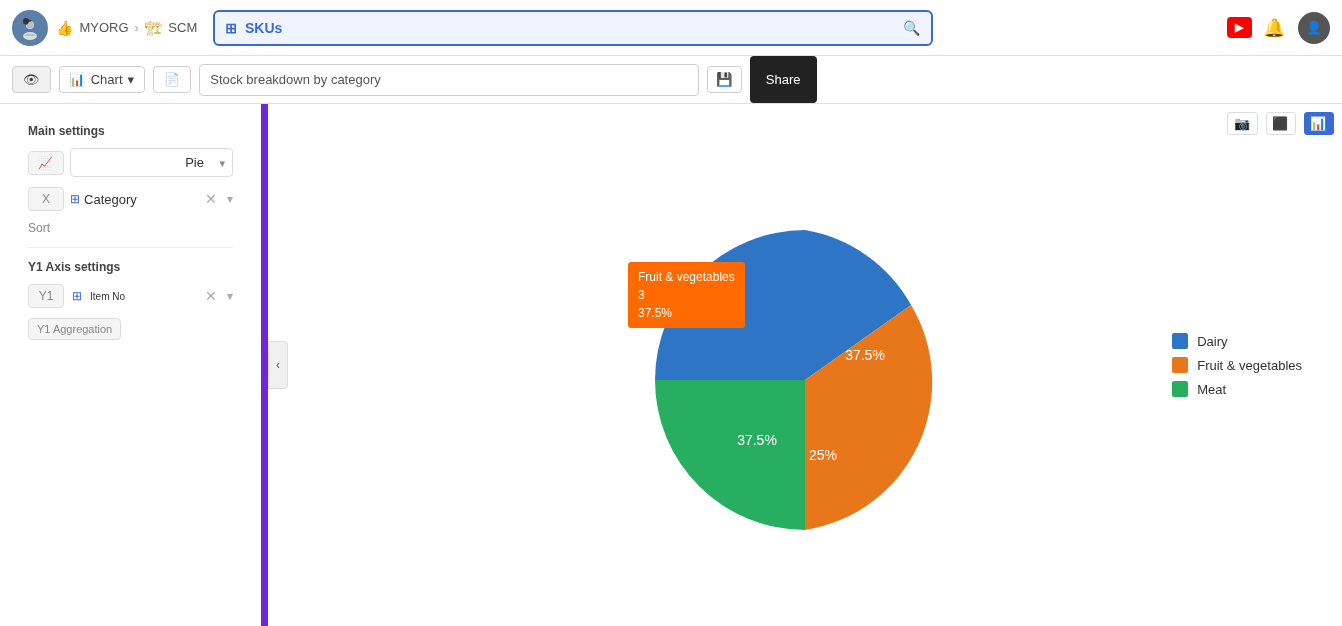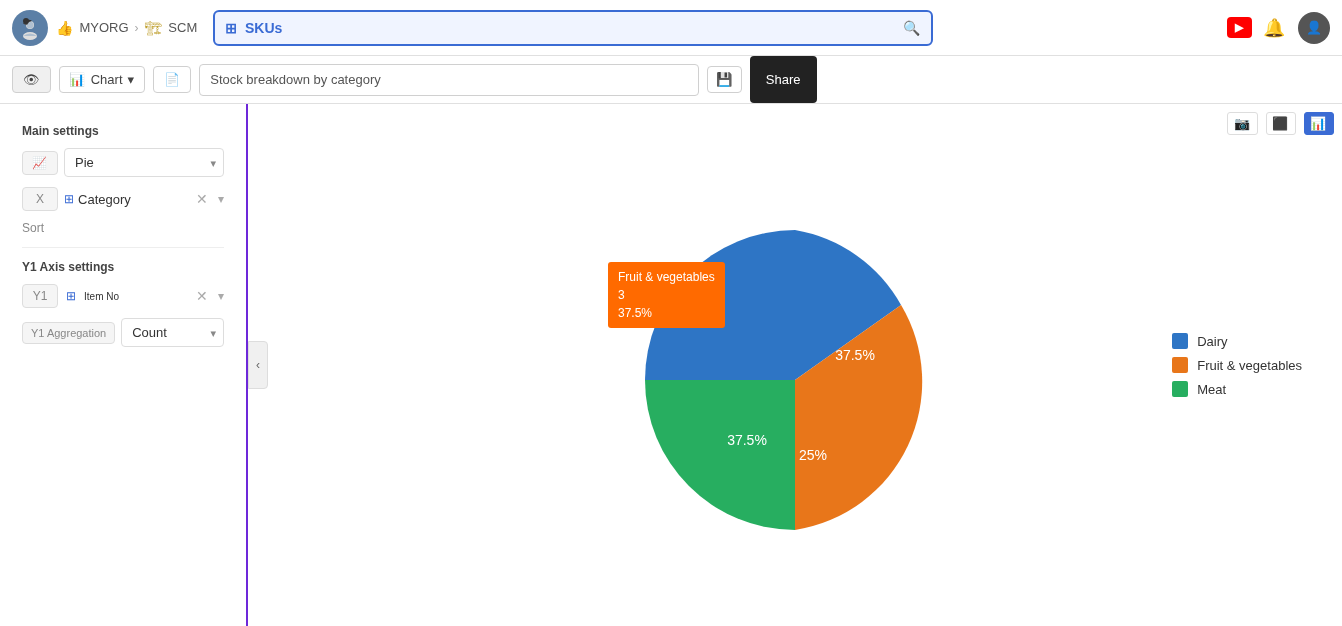--- a/index.html
+++ b/index.html
@@ -30,26 +30,26 @@
     .toolbar-btn.active-view { background: #f0f0f0; }
     .chart-btn { display: flex; align-items: center; gap: 5px; border: 1px solid #d0d0d0; border-radius: 4px; padding: 5px 10px; cursor: pointer; background: #fff; font-size: 13px; color: #444; }
     .title-input { flex: 1; border: 1px solid #d0d0d0; border-radius: 4px; padding: 5px 10px; font-size: 13px; color: #555; height: 32px; max-width: 500px; }
     .toolbar-save-btn { border: 1px solid #d0d0d0; background: #fff; border-radius: 4px; padding: 5px 8px; cursor: pointer; color: #555; }
     .share-btn { background: #222; color: #fff; border: none; border-radius: 4px; padding: 16px 16px; font-size: 13px; cursor: pointer; font-weight: 500; }
 
     
     .main-content { display: flex; flex: 1; overflow: hidden; }
 
     
-    .sidebar { width: 248px; background: #fff; border-right: 2px solid #6d28d9; padding: 16px 22px; overflow-y: auto; flex-shrink: 0; }
+    .sidebar { width: 268px; background: #fff; border-right: 7px solid #6d28d9; padding: 16px 28px; overflow-y: auto; flex-shrink: 0; }
     .section-title { font-size: 12px; font-weight: 700; color: #444; margin-bottom: 10px; margin-top: 4px; }
     .field-row { display: flex; align-items: center; gap: 6px; margin-bottom: 10px; }
     .field-label { font-size: 12px; color: #888; background: #f5f5f5; border: 1px solid #ddd; border-radius: 4px; padding: 4px 8px; min-width: 36px; text-align: center; white-space: nowrap; }
     .select-wrap { flex: 1; position: relative; }
-    .select-wrap select { width: 100%; border: 1px solid #ddd; border-radius: 4px; padding: 6px 28px 6px 10px; font-size: 13px; color: #333; background: #fff; appearance: none; cursor: pointer; }
+    .select-wrap select { width: 100%; border: 1px solid #ddd; border-radius: 4px; padding: 6px 28px 6px 10px; font-size: 13px; color: #333; background: #fff; appearance: none; cursor: pointer; text-align: right; }
     .select-wrap::after { content: '▾'; position: absolute; right: 8px; top: 50%; transform: translateY(-50%); color: #888; pointer-events: none; font-size: 11px; }
     .x-btn { width: 20px; height: 20px; background: none; border: none; cursor: pointer; color: #aaa; font-size: 14px; display: flex; align-items: center; justify-content: center; }
     .sort-row { display: flex; align-items: center; gap: 6px; margin-bottom: 10px; }
     .sort-label { font-size: 12px; color: #888; min-width: 36px; }
     .sort-order-row { display: flex; align-items: center; gap: 6px; margin-bottom: 10px; }
     .sort-order-label { font-size: 12px; color: #888; background: #f5f5f5; border: 1px solid #ddd; border-radius: 4px; padding: 4px 8px; white-space: nowrap; }
     .section-divider { border: none; border-top: 1px solid #eee; margin: 12px 0; }
     .y1-section-title { font-size: 12px; font-weight: 700; color: #444; margin-bottom: 10px; }
 
     
@@ -168,27 +168,20 @@
       <div class="field-row">
         <div class="field-label">Y1</div>
         <span style="font-size:12px;color:#3a6bd4;padding:0 2px;">⊞</span>
         <span style="font-size:10px;color:#333;flex:1;">Item No</span>
         <button class="x-btn">✕</button>
         <span style="color:#aaa;font-size:12px;cursor:pointer;">▾</span>
       </div>
 
       <div class="field-row">
         <div class="field-label" style="min-width:90px;font-size:11px;">Y1 Aggregation</div>
-        <div class="select-wrap">
-          <select>
-            <option>Count</option>
-            <option>Sum</option>
-            <option>Average</option>
-          </select>
-        </div>
       </div>
     </div>
 
     <div class="chart-area">
       <div class="chart-collapse-btn">‹</div>
 
       <div class="chart-toolbar-right">
         <button class="chart-tool-btn">📷</button>
         <button class="chart-tool-btn">⬛</button>
         <button class="chart-tool-btn active">📊</button>

